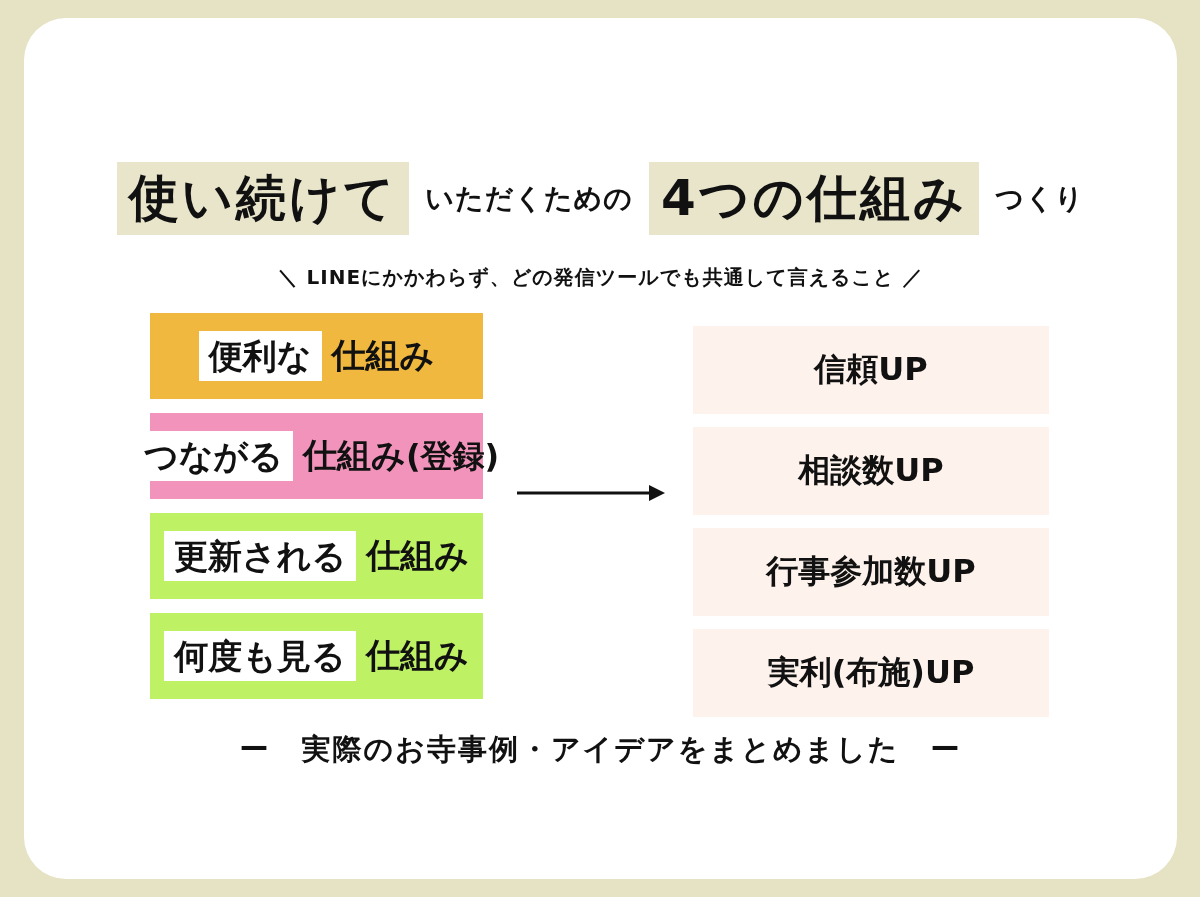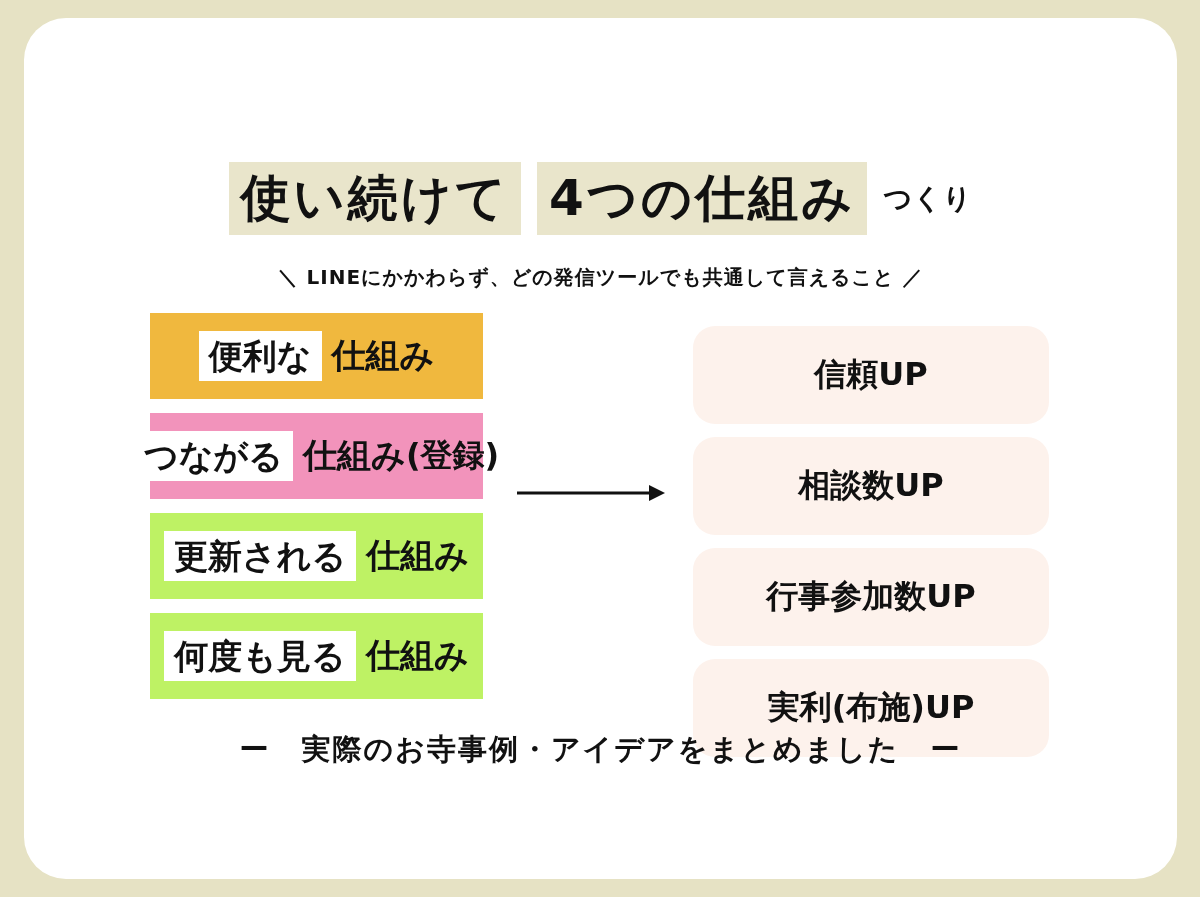--- a/index.html
+++ b/index.html
@@ -64,35 +64,34 @@
     margin-left: 17px;
   }
   .box-yellow { background: #F0B83E; }
   .box-pink   { background: #F293BB; }
   .box-green  { background: #bef264; }
   .chip {
     background: #FFFFFF;
     padding: 4px 10px;
     line-height: 1.25;
   }
-  .rest-wrap { display: inline-flex; align-items: center; }
+  .rest-wrap { display: inline-flex; align-items: flex-end; }
   .mech-suffix { font-size: 32px; }
   .right-col {
     position: absolute;
     left: 669px; top: 308px;
     width: 356px;
     display: flex; flex-direction: column; gap: 13px;
   }
   .outcome {
-    height: 98px;
+    height: 88px;
     background: #FDF2EC;
     display: flex; align-items: center; justify-content: center;
     font-size: 32px; font-weight: bold;
     white-space: nowrap;
-    border-radius: 22px;
   }
   
   .arrow {
     position: absolute;
     left: 491px; top: 463px;
     width: 150px; height: 24px;
   }
   
   .footer {
     position: absolute;
@@ -104,20 +103,21 @@
     white-space: nowrap;
   }
 </style>
 </head>
 <body>
 
 <div class="card">
 
   <div class="title-row">
     <span class="hl">使い続けて</span>
+    <span class="title-small">いただくための</span>
     <span class="hl">4つの仕組み</span>
     <span class="title-small">つくり</span>
   </div>
 
   <div class="subtitle">＼ LINEにかかわらず、どの発信ツールでも共通して言えること ／</div>
 
   <div class="left-col">
     <div class="mech box-yellow">
       <span class="chip">便利な</span>
       <span class="rest-wrap">

